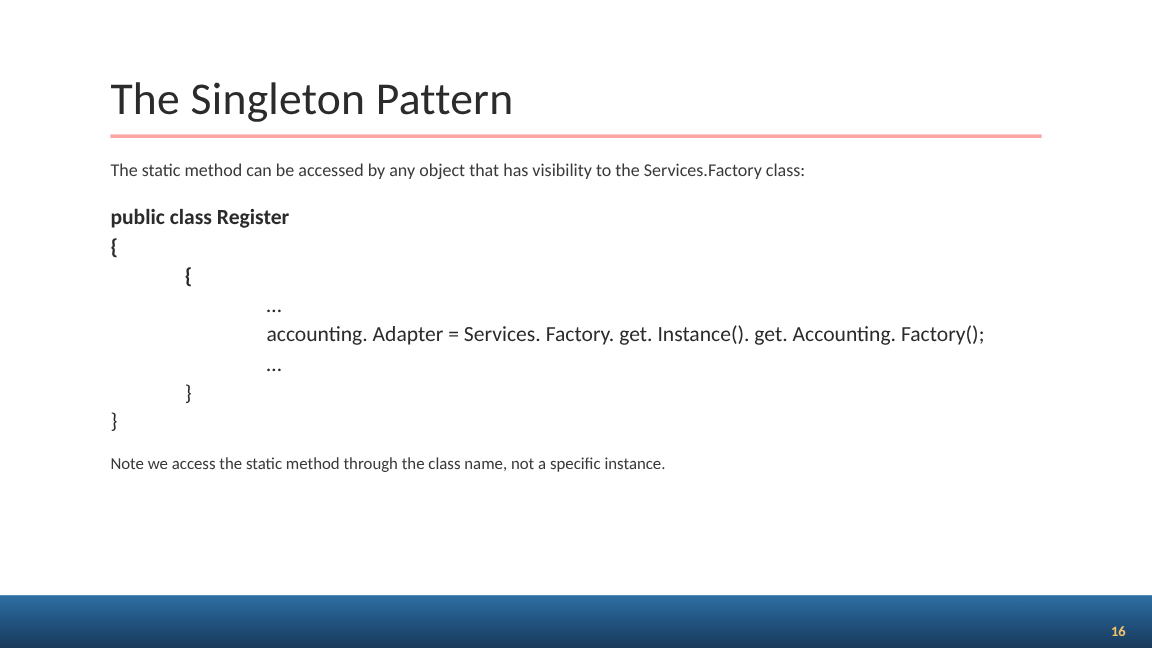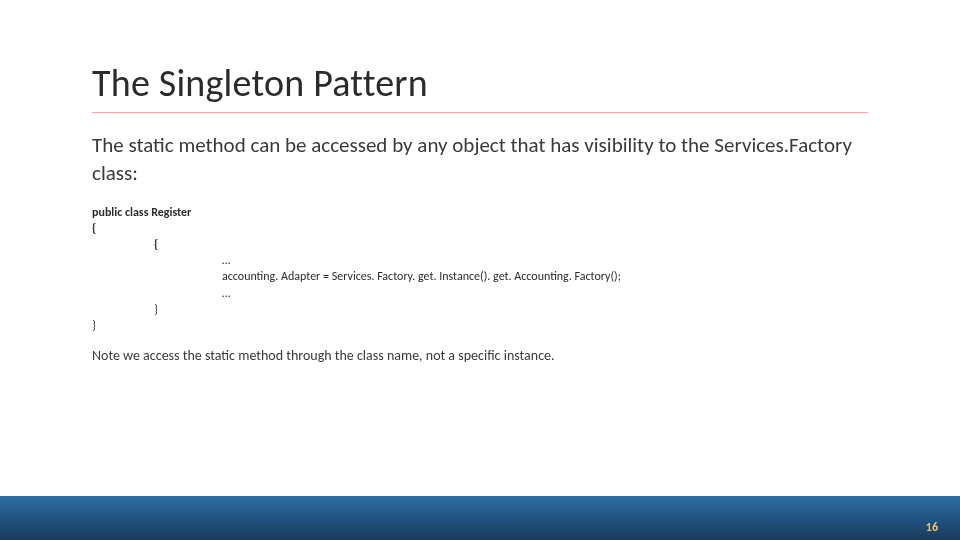--- a/index.html
+++ b/index.html
@@ -8,32 +8,32 @@
     position: relative;
     width: 960px;
     height: 540px;
     padding: 60px 92px 0 92px;
   }
   .title {
     font-size: 38px;
     font-weight: 400;
     color: #2b2b2b;
     letter-spacing: 0.2px;
-    border-bottom: 1px solid #fca5a5;
+    border-bottom: 3px solid #fca5a5;
     padding-bottom: 6px;
     margin-bottom: 18px;
   }
   .body-text {
-    font-size: 21px;
+    font-size: 15px;
     color: #3a3a3a;
     margin-bottom: 16px;
     line-height: 1.35;
   }
   .code-block {
-    font-size: 12px;
+    font-size: 18px;
     line-height: 1.35;
     color: #2b2b2b;
     margin-bottom: 14px;
   }
   .code-block .bold { font-weight: 700; }
   .indent1 { padding-left: 62px; }
   .indent2 { padding-left: 130px; }
   .note {
     font-size: 14px;
     color: #3a3a3a;

